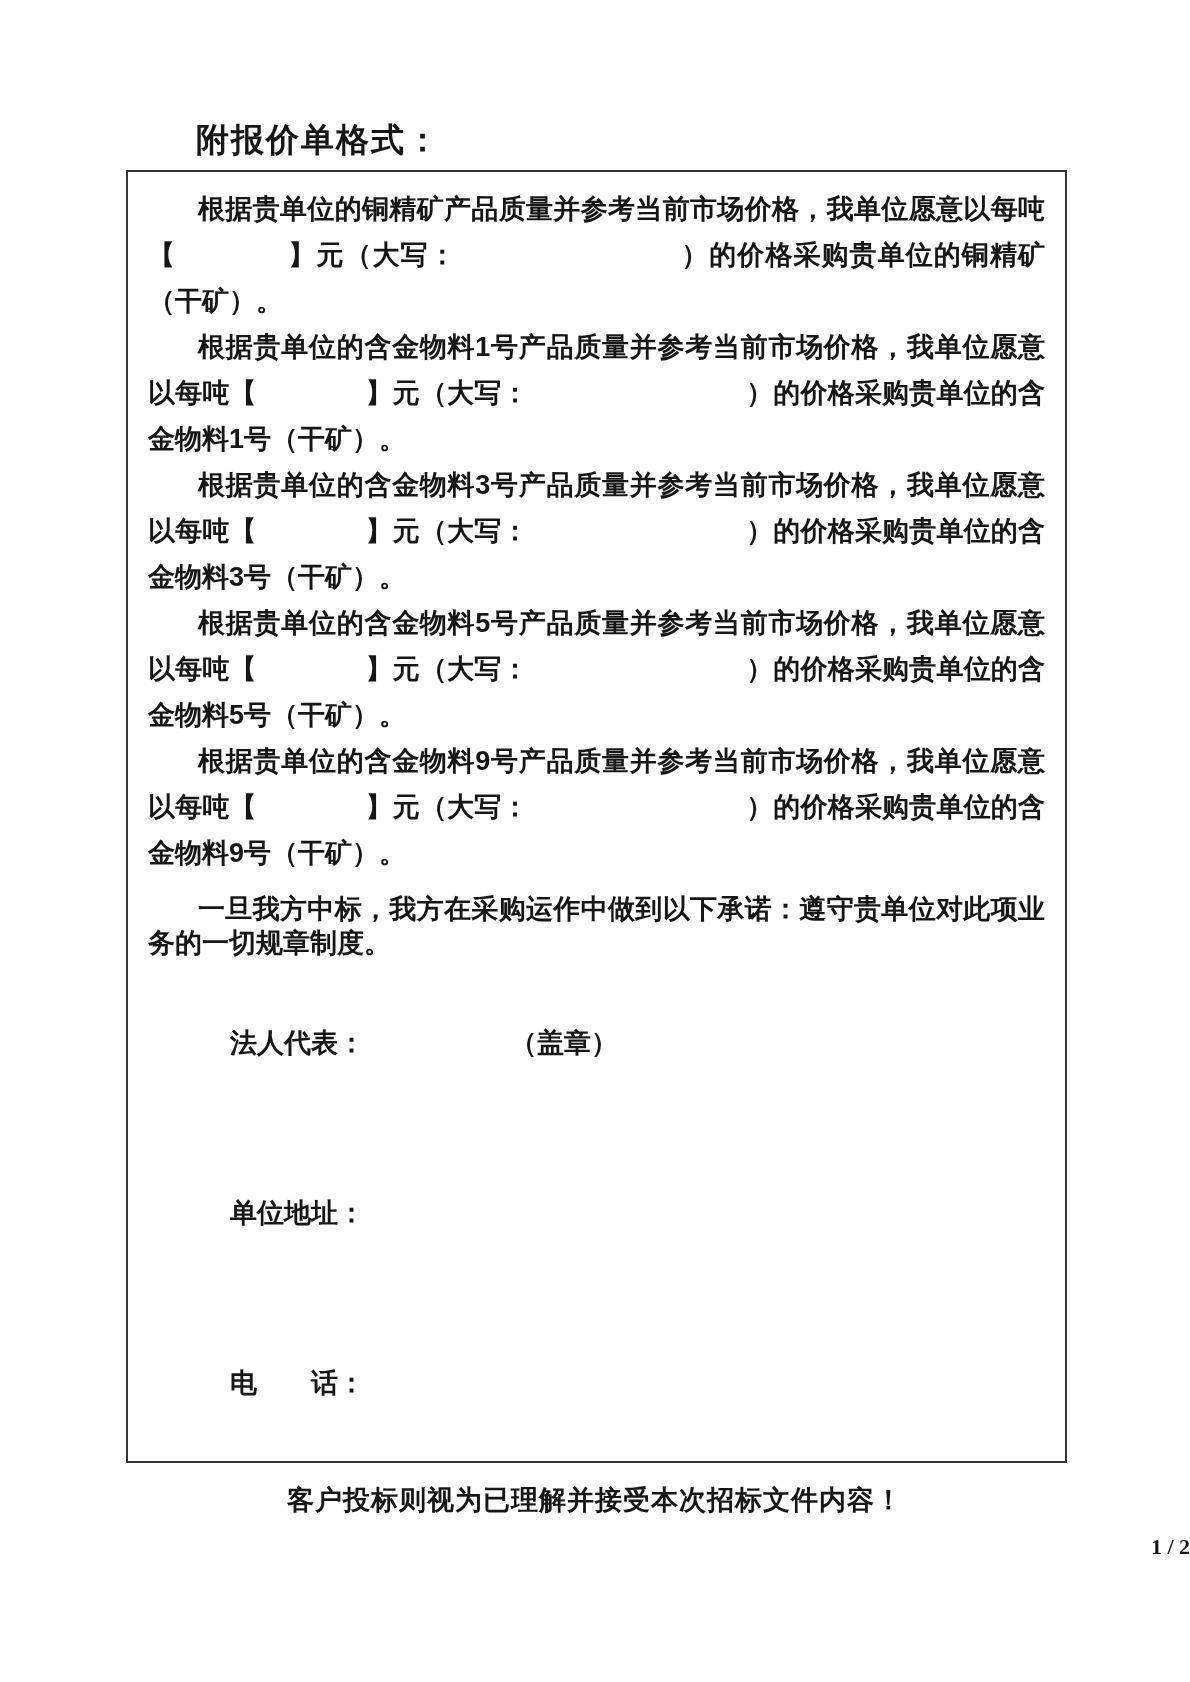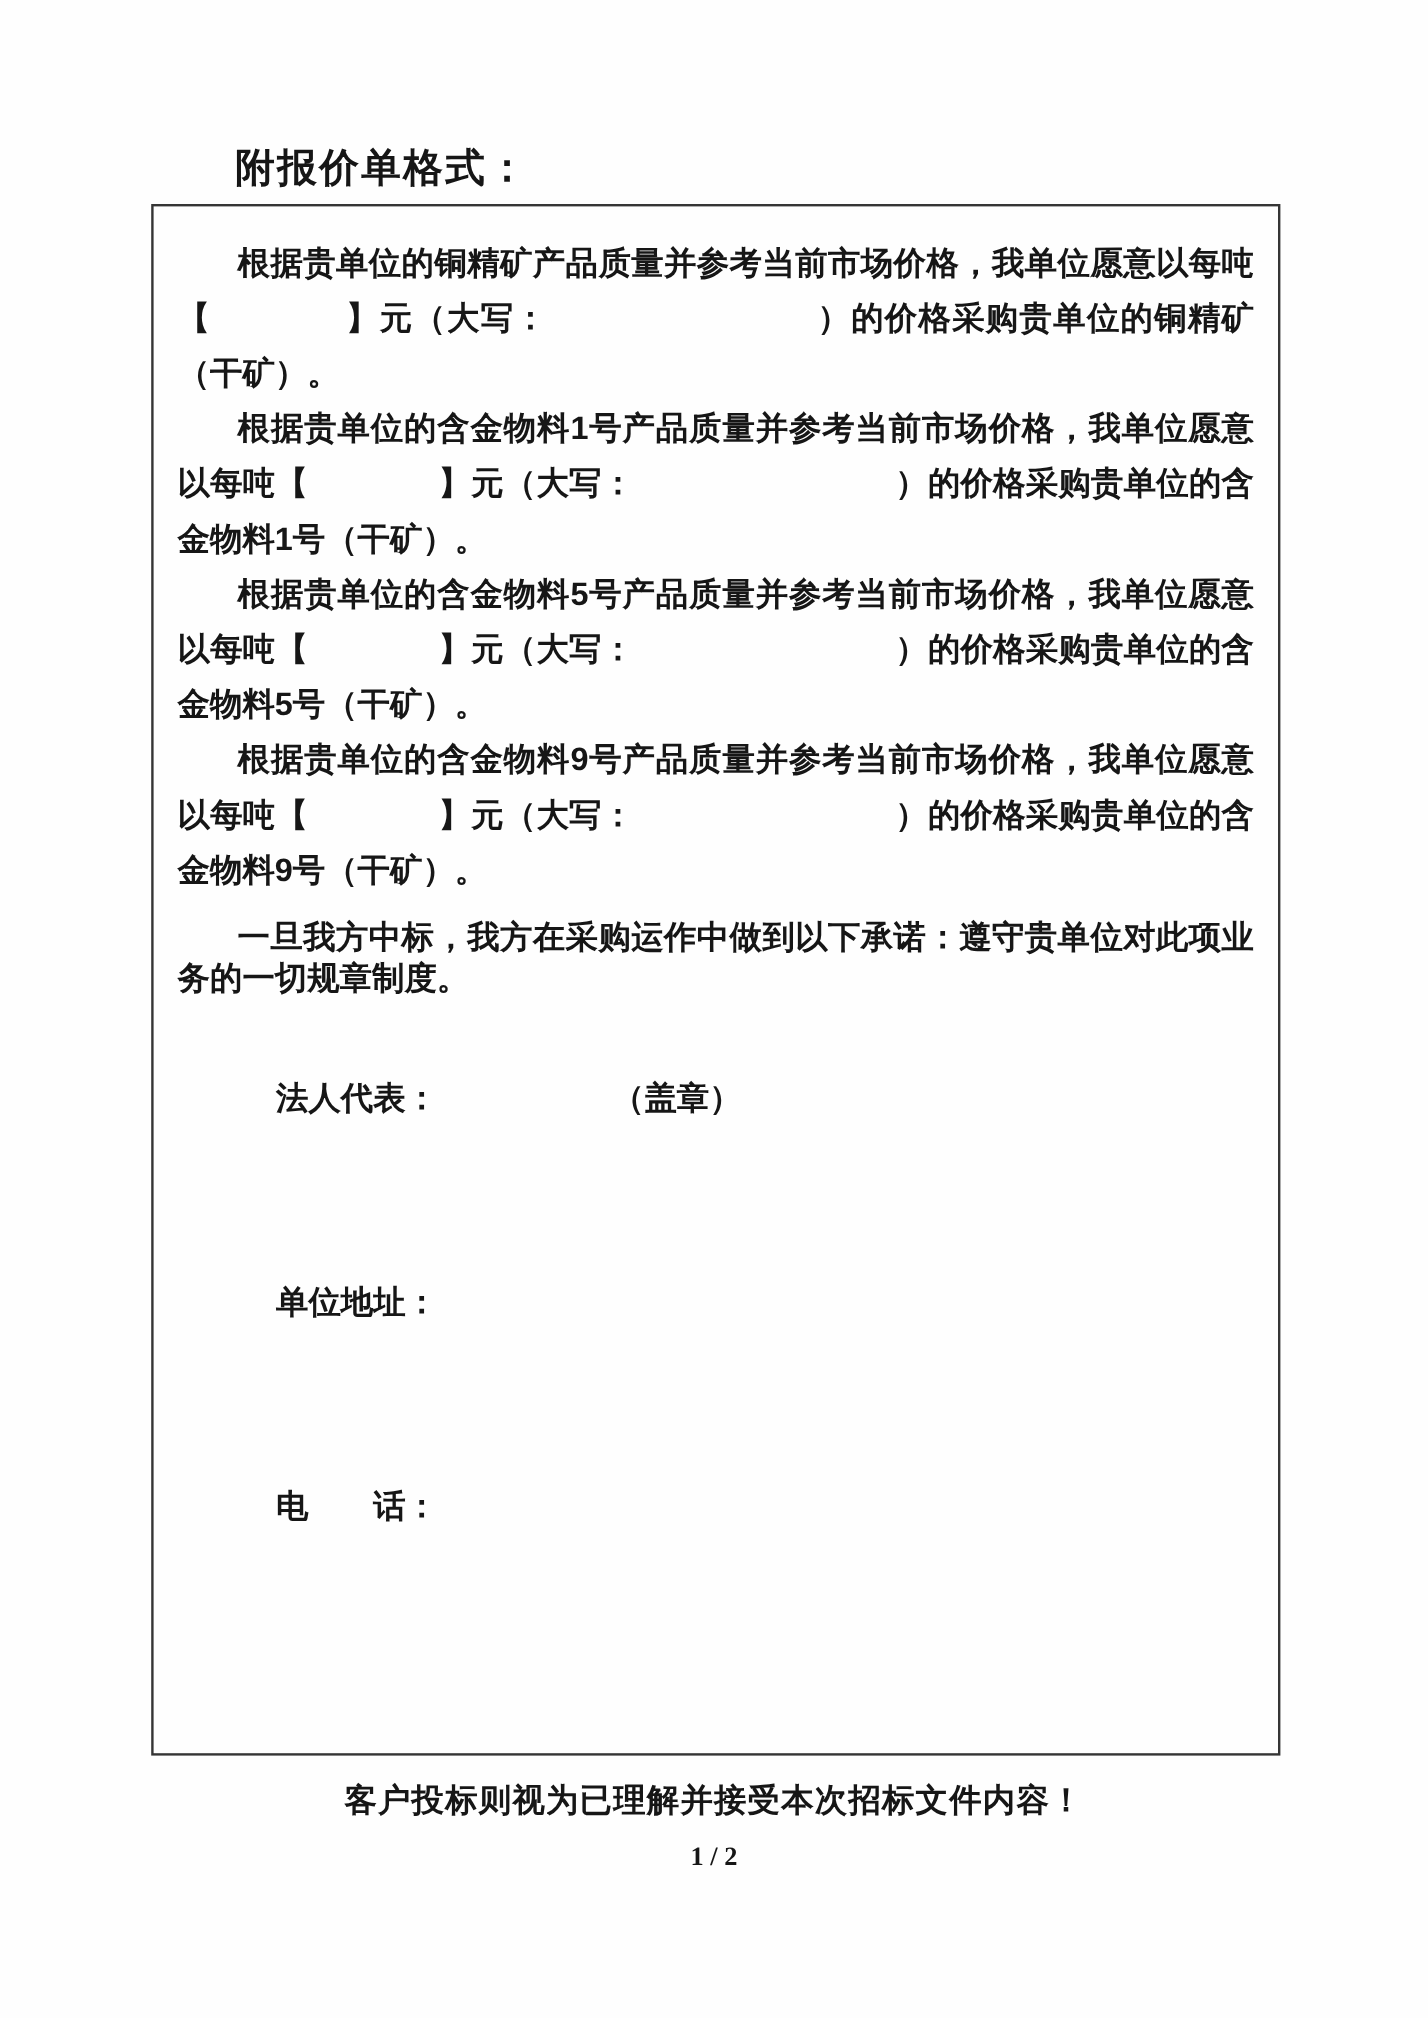--- a/index.html
+++ b/index.html
@@ -27,21 +27,21 @@
     margin-left: 20px;
   }
   .quote-box {
     position: absolute;
     left: 126px;
     top: 170px;
     width: 941px;
     height: 1293px;
     border: 2px solid #353535;
     box-sizing: border-box;
-    padding: 24px 20px 0 20px;
+    padding: 14px 20px 0 20px;
   }
   .quote-para {
     margin: 0;
     font-size: 27px;
     font-weight: 700;
     line-height: 46px;
     text-indent: 50px;
     text-align: justify;
     text-justify: inter-character;
   }
@@ -77,39 +77,40 @@
     text-align: center;
     font-size: 27px;
     font-weight: 700;
     letter-spacing: 1px;
   }
   .page-number {
     position: absolute;
     left: 0;
     top: 1534px;
     width: 100%;
-    text-align: center;
+    text-align: right;
     font-size: 22px;
     font-weight: 700;
     font-family: "Liberation Serif", serif;
   }
 </style>
 </head>
 <body>
 
 <div class="page">
 
   <div class="doc-title">附报价单格式：</div>
 
   <div class="quote-box">
 
     <p class="quote-para">根据贵单位的铜精矿产品质量并参考当前市场价格，我单位愿意以每吨【　　　　】元（大写：　　　　　　　　）的价格采购贵单位的铜精矿（干矿）。</p>
 
     <p class="quote-para">根据贵单位的含金物料1号产品质量并参考当前市场价格，我单位愿意以每吨【　　　　】元（大写：　　　　　　　　）的价格采购贵单位的含金物料1号（干矿）。</p>
 
+    <p class="quote-para">根据贵单位的含金物料3号产品质量并参考当前市场价格，我单位愿意以每吨【　　　　】元（大写：　　　　　　　　）的价格采购贵单位的含金物料3号（干矿）。</p>
 
     <p class="quote-para">根据贵单位的含金物料5号产品质量并参考当前市场价格，我单位愿意以每吨【　　　　】元（大写：　　　　　　　　）的价格采购贵单位的含金物料5号（干矿）。</p>
 
     <p class="quote-para">根据贵单位的含金物料9号产品质量并参考当前市场价格，我单位愿意以每吨【　　　　】元（大写：　　　　　　　　）的价格采购贵单位的含金物料9号（干矿）。</p>
 
     <p class="commitment">一旦我方中标，我方在采购运作中做到以下承诺：遵守贵单位对此项业务的一切规章制度。</p>
 
     <div class="field-line first">
       <span>法人代表：</span><span class="field-suffix">（盖章）</span>
     </div>

